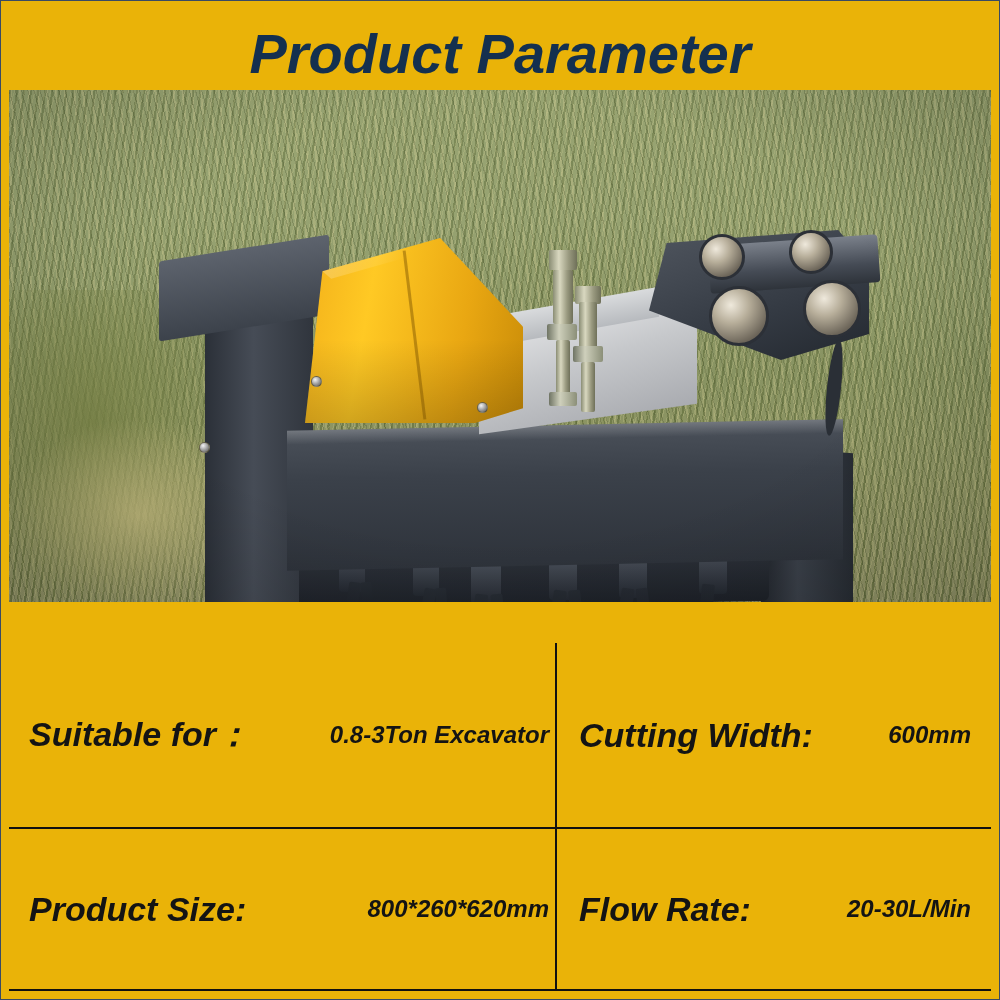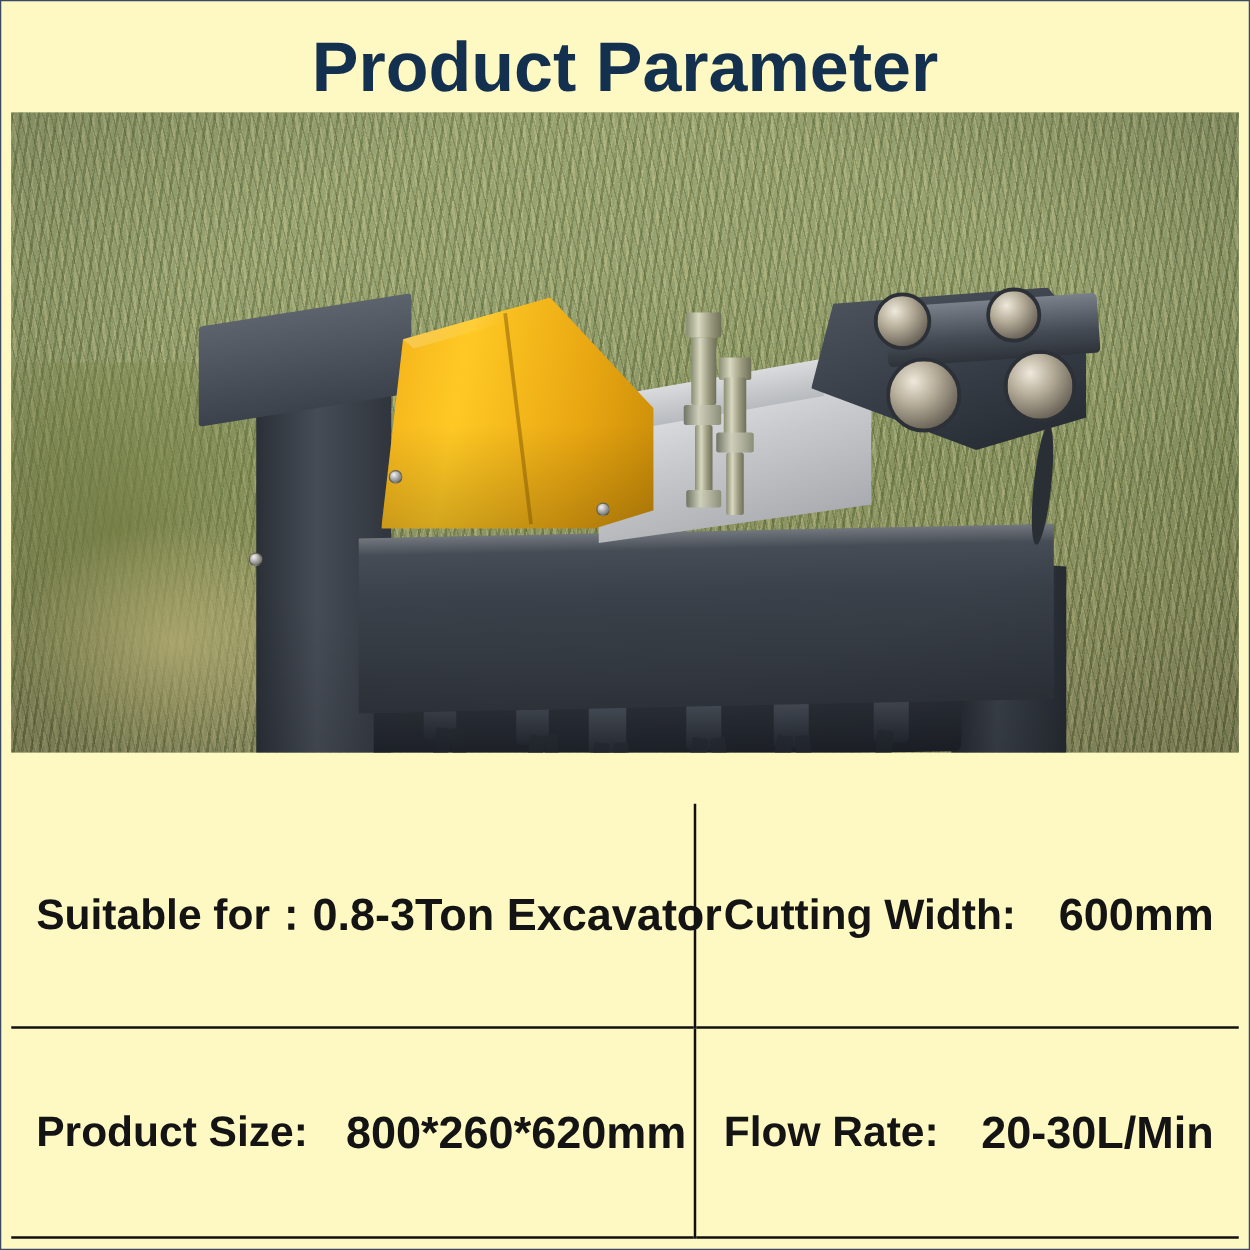--- a/index.html
+++ b/index.html
@@ -12,21 +12,22 @@
     background: #ffffff;
     font-family: "Liberation Sans", sans-serif;
     overflow: hidden;
   }
   .page {
     position: relative;
     width: 1000px;
     height: 1000px;
     box-sizing: border-box;
     border: 1px solid #3a4a63;
-    background: #fef9c3;
+    background: #eab308;
+    font-style: italic;
   }
   .title {
     text-align: center;
     font-size: 56px;
     font-weight: bold;
     color: #14304f;
     letter-spacing: 0px;
     line-height: 1;
     padding-top: 25px;
     padding-bottom: 8px;
@@ -218,21 +219,21 @@
   }
   .cl { padding-left: 20px; }
   .cr { padding-left: 22px; padding-right: 14px; text-align: center; }
   .k {
     font-size: 34px;
     font-weight: bold;
     color: #141414;
     white-space: nowrap;
   }
   .v {
-    font-size: 36px;
+    font-size: 24px;
     font-weight: bold;
     color: #141414;
     white-space: nowrap;
     padding-right: 6px;
   }
   .row-line {
     border-bottom: 2px solid #111111;
   }
   .vline {
     border-left: 2px solid #111111;

